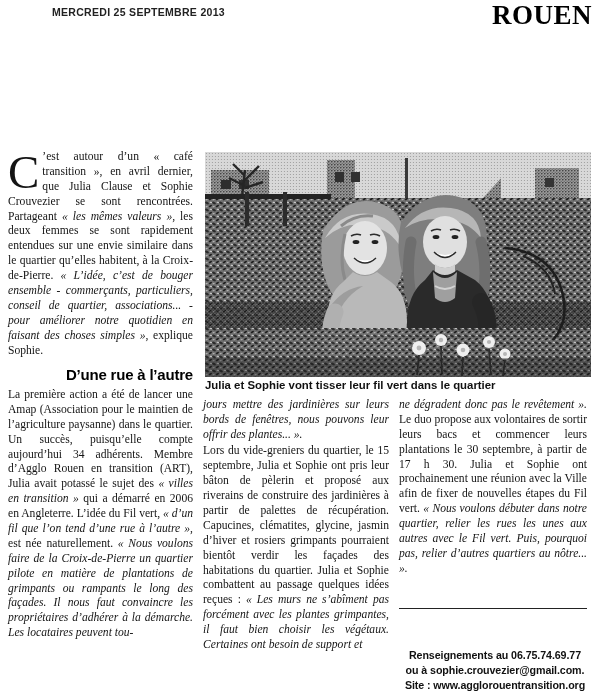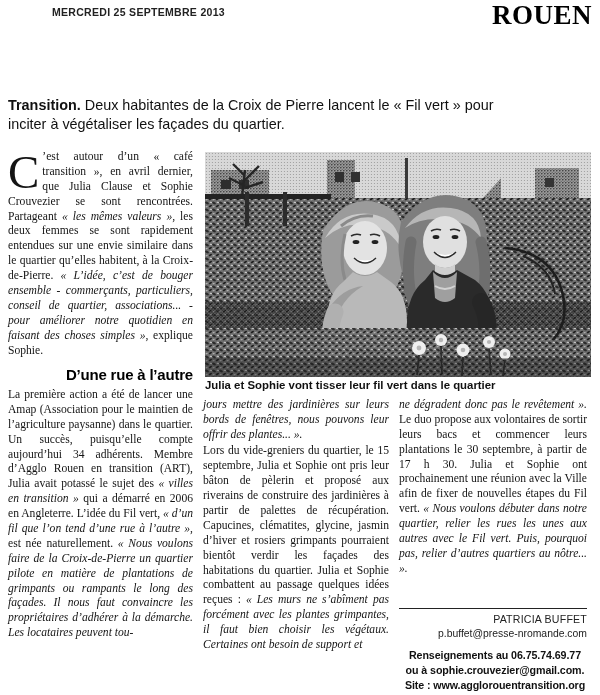--- a/index.html
+++ b/index.html
@@ -200,23 +200,20 @@
 <body>
 
 <div class="page">
 
   <div class="masthead">
     <div class="masthead-date">MERCREDI 25 SEPTEMBRE 2013</div>
     <div class="masthead-section">ROUEN</div>
   </div>
 
 
-  <div class="standfirst">
-    <span class="kicker">Transition.</span><span> Deux habitantes de la Croix de Pierre lancent le « Fil vert » pour inciter à végétaliser les façades du quartier.</span>
-  </div>
 
   <div class="photo-wrap">
     <div class="photo">
       <svg width="386" height="225" viewBox="0 0 386 225" preserveAspectRatio="none">
         <defs>
           <pattern id="grain" width="3" height="3" patternUnits="userSpaceOnUse">
             <rect width="3" height="3" fill="#9a9a9a"></rect>
             <circle cx="0.8" cy="0.8" r="0.75" fill="#2c2c2c"></circle>
             <circle cx="2.2" cy="2.2" r="0.5" fill="#454545"></circle>
           </pattern>
@@ -370,24 +367,20 @@
   <div class="col" id="col2">
     <p><span class="q">jours mettre des jardinières sur leurs bords de fenêtres, nous pouvons leur offrir des plantes... ».</span></p>
     <p><span>Lors du vide-greniers du quartier, le 15 septembre, Julia et Sophie ont pris leur bâton de pèlerin et proposé aux riverains de construire des jardinières à partir de palettes de récupération. Capucines, clématites, glycine, jasmin d’hiver et rosiers grimpants pourraient bientôt verdir les façades des habitations du quartier. Julia et Sophie combattent au passage quelques idées reçues : </span><span class="q">« Les murs ne s’abîment pas forcément avec les plantes grimpantes, il faut bien choisir les végétaux. Certaines ont besoin de support et</span></p>
   </div>
 
   <div class="col" id="col3">
     <p><span class="q">ne dégradent donc pas le revêtement ».</span><span> Le duo propose aux volontaires de sortir leurs bacs et commencer leurs plantations le 30 septembre, à partir de 17 h 30. Julia et Sophie ont prochainement une réunion avec la Ville afin de fixer de nouvelles étapes du Fil vert. </span><span class="q">« Nous voulons débuter dans notre quartier, relier les rues les unes aux autres avec le Fil vert. Puis, pourquoi pas, relier d’autres quartiers au nôtre... ».</span></p>
   </div>
 
   <div class="byline-rule"></div>
-  <div class="byline">
-    <div>PATRICIA BUFFET</div>
-    <div class="email">p.buffet@presse-nromande.com</div>
-  </div>
 
   <div class="contact">
     <div>Renseignements au 06.75.74.69.77</div>
     <div>ou à sophie.crouvezier@gmail.com.</div>
     <div>Site : www.agglorouentransition.org</div>
   </div>
 
 </div>
 
 </body></html>

